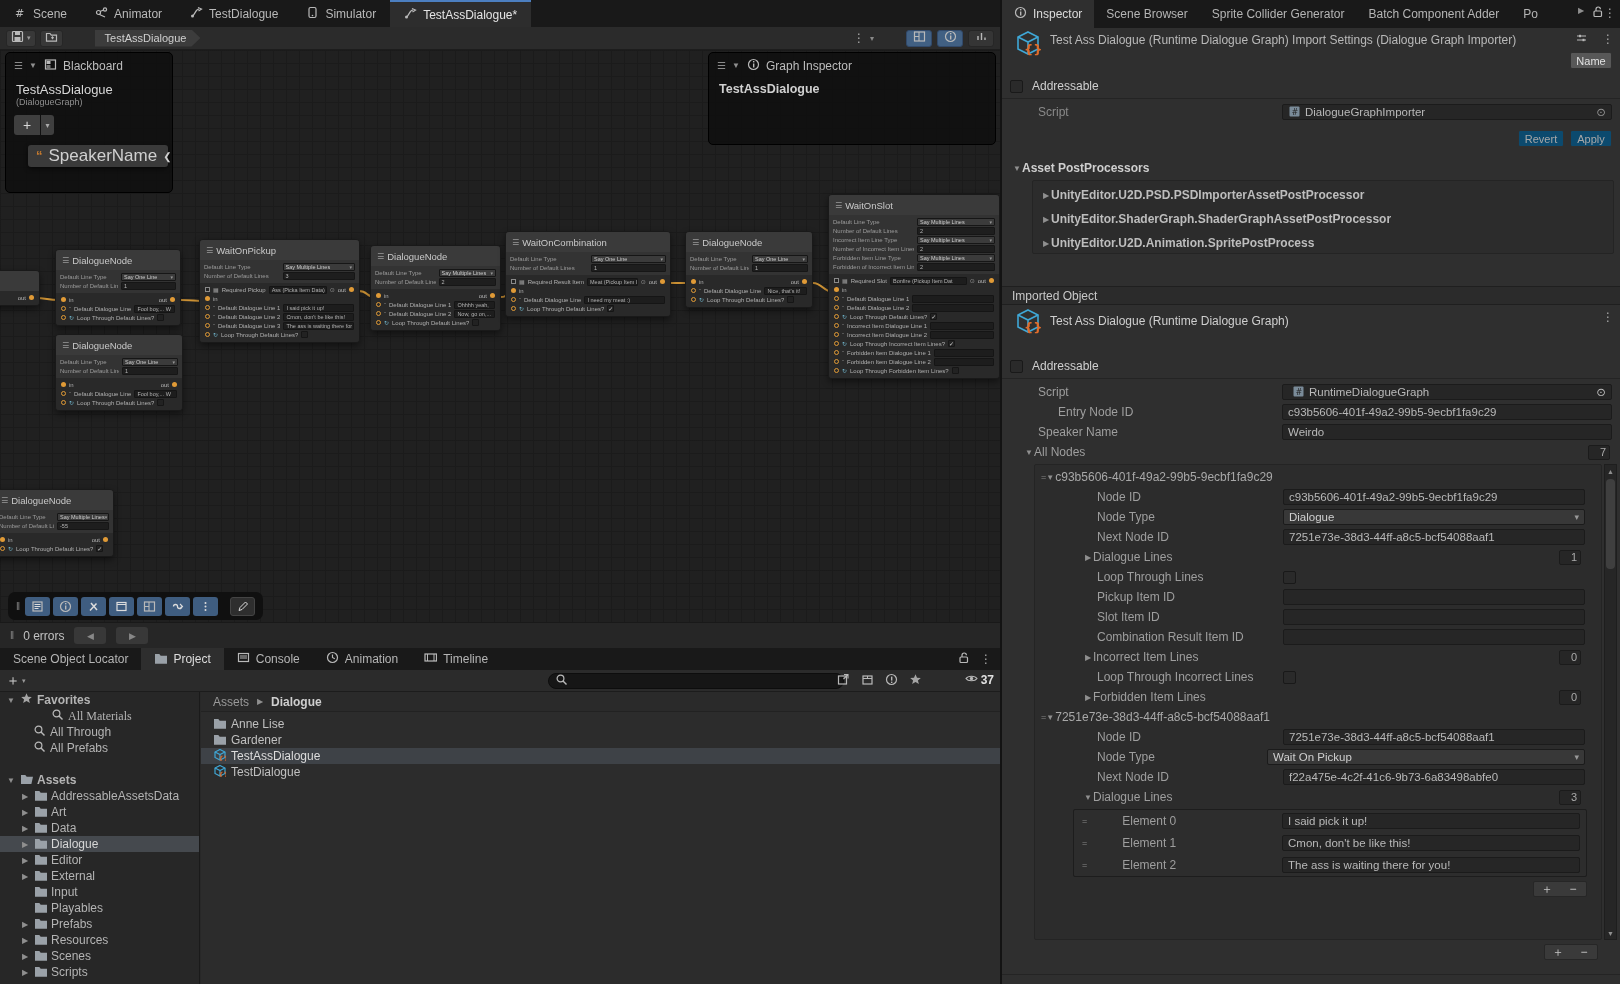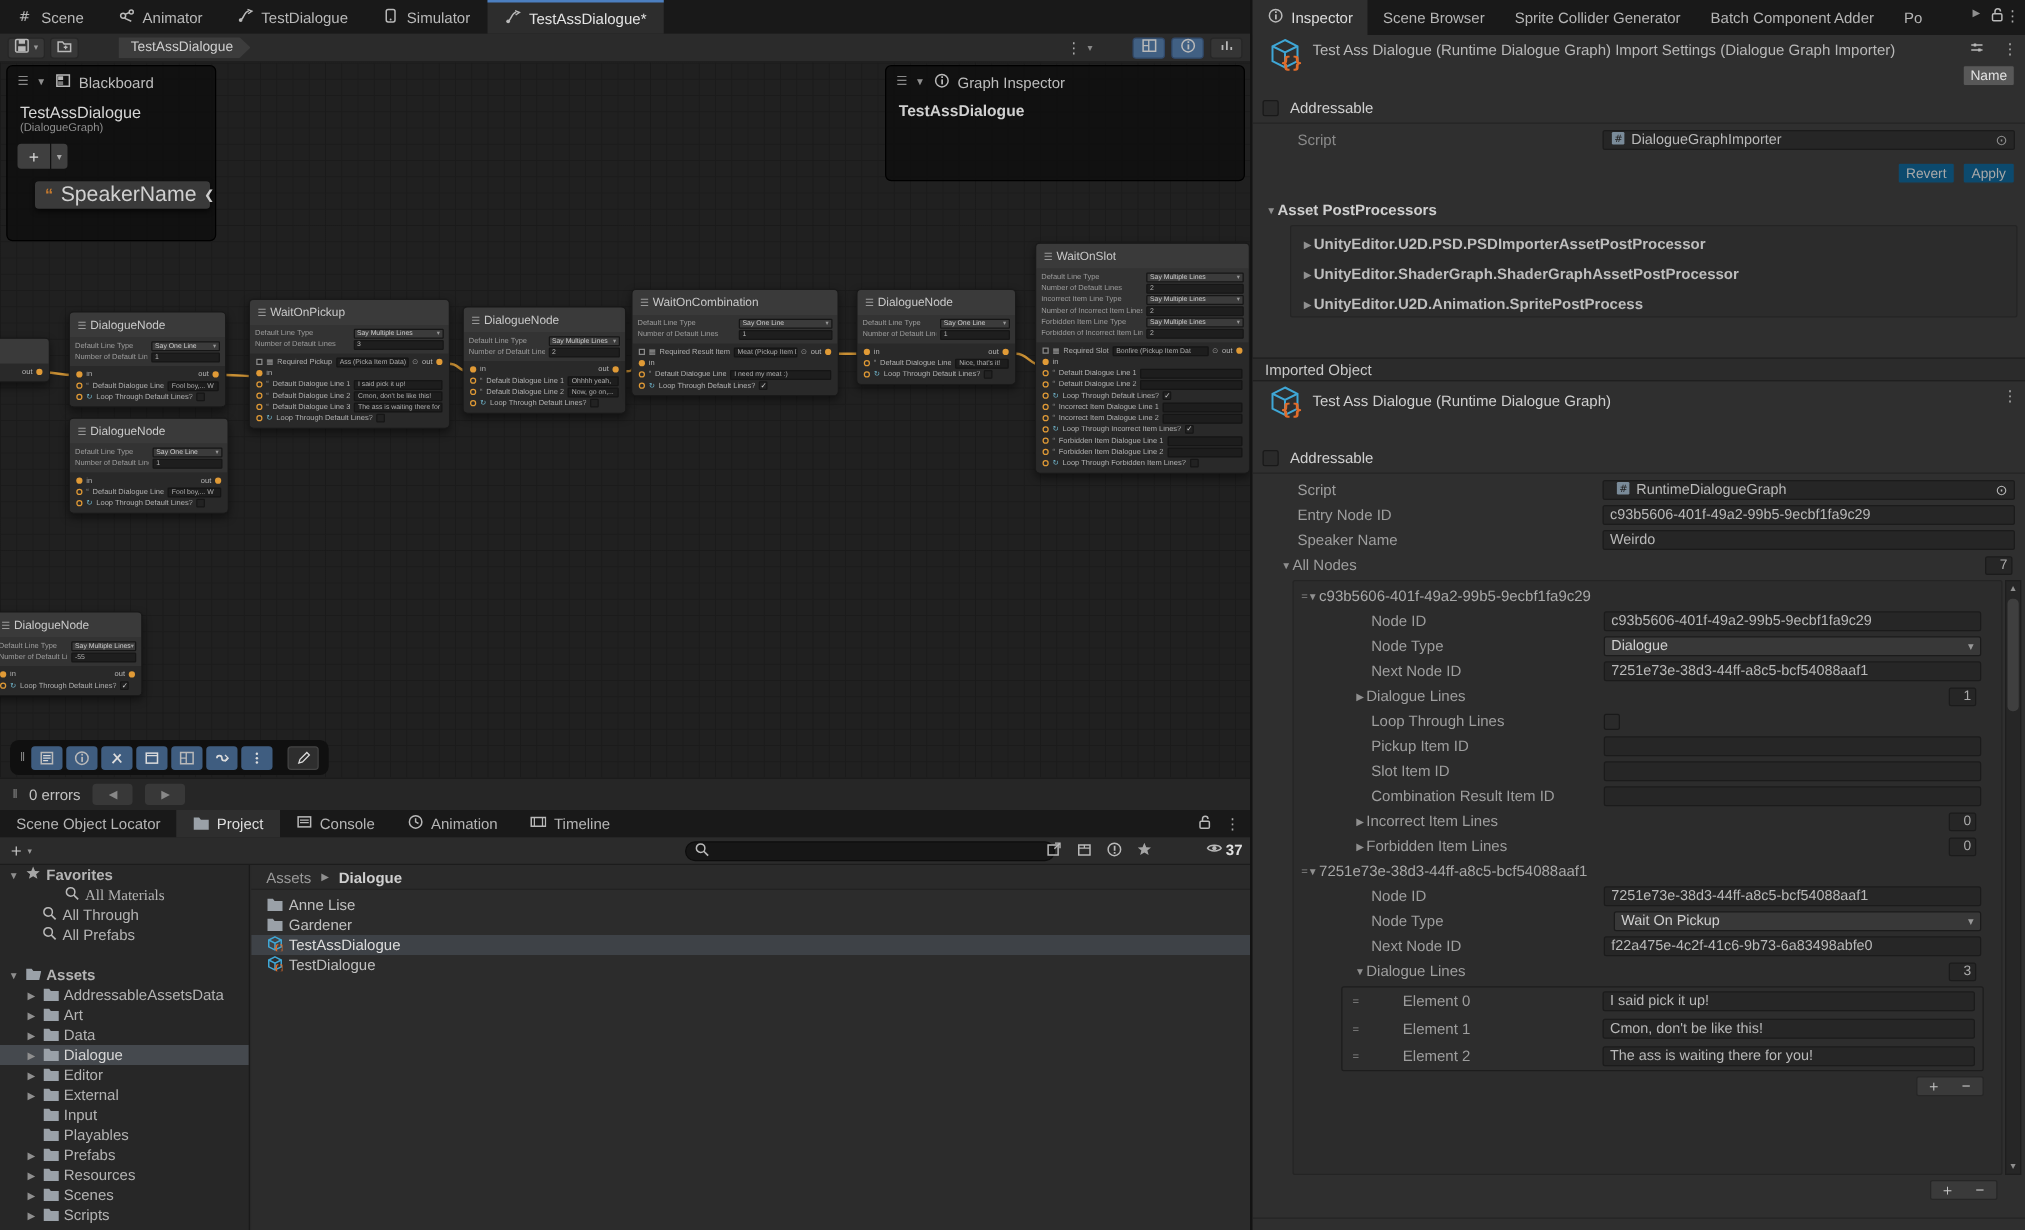--- a/index.html
+++ b/index.html
@@ -1179,21 +1179,21 @@
             <span></span>
             <span><svg width="13" height="13" viewBox="0 0 13 13">
                 <rect x="1.5" y="1.5" width="10" height="10" rx="1" fill="#7a8b99"></rect>
                 <text x="3.4" y="9.6" font-size="8" fill="#222" font-family="DejaVu Sans">#</text>
               </svg></span>
             <span>RuntimeDialogueGraph</span>
             <span style="margin-left: auto;">⊙</span>
           </div>
         </div>
         <div class="irow">
-          <span class="ilabel" style="margin-left: 36px;">Entry Node ID</span>
+          <span class="ilabel" style="margin-left: 56px;">Entry Node ID</span>
           <div class="ifield" style="left: 280px; right: 8px;">
             <span>c93b5606-401f-49a2-99b5-9ecbf1fa9c29</span>
           </div>
         </div>
         <div class="irow">
           <span class="ilabel" style="margin-left: 36px;">Speaker Name</span>
           <div class="ifield" style="left: 280px; right: 8px;">
             <span>Weirdo</span>
           </div>
         </div>
@@ -1255,38 +1255,42 @@
           <div class="ifield" style="left: 248px; right: 16px;">
             <span></span>
           </div>
         </div>
         <div class="irow">
           <span class="tri" style="margin-left: 48px;">▶</span>
           <span class="ilabel" style="margin-left: 0px;">Incorrect Item Lines</span>
           <div class="badge" style="right: 20px;">0</div>
         </div>
         <div class="irow">
+          <span class="ilabel" style="margin-left: 62px;">Loop Through Incorrect Lines</span>
+          <div class="chk" style="left: 248px;"></div>
+        </div>
+        <div class="irow">
           <span class="tri" style="margin-left: 48px;">▶</span>
           <span class="ilabel" style="margin-left: 0px;">Forbidden Item Lines</span>
           <div class="badge" style="right: 20px;">0</div>
         </div>
         <div class="irow">
           <span class="handle" style="margin-left: 6px;">=</span>
           <span class="tri">▼</span>
           <span style="color: rgb(168, 168, 168);">7251e73e-38d3-44ff-a8c5-bcf54088aaf1</span>
         </div>
         <div class="irow">
           <span class="ilabel" style="margin-left: 62px;">Node ID</span>
           <div class="ifield" style="left: 248px; right: 16px;">
             <span>7251e73e-38d3-44ff-a8c5-bcf54088aaf1</span>
           </div>
         </div>
         <div class="irow">
           <span class="ilabel" style="margin-left: 62px;">Node Type</span>
-          <div class="ifield sel" style="left: 256px; right: 16px; gap: 45px;">
+          <div class="ifield sel" style="left: 232px; right: 16px; gap: 45px;">
             <span>Wait On Pickup</span>
             <span class="caret">▾</span>
           </div>
         </div>
         <div class="irow">
           <span class="ilabel" style="margin-left: 62px;">Next Node ID</span>
           <div class="ifield" style="left: 248px; right: 16px;">
             <span>f22a475e-4c2f-41c6-9b73-6a83498abfe0</span>
           </div>
         </div>

